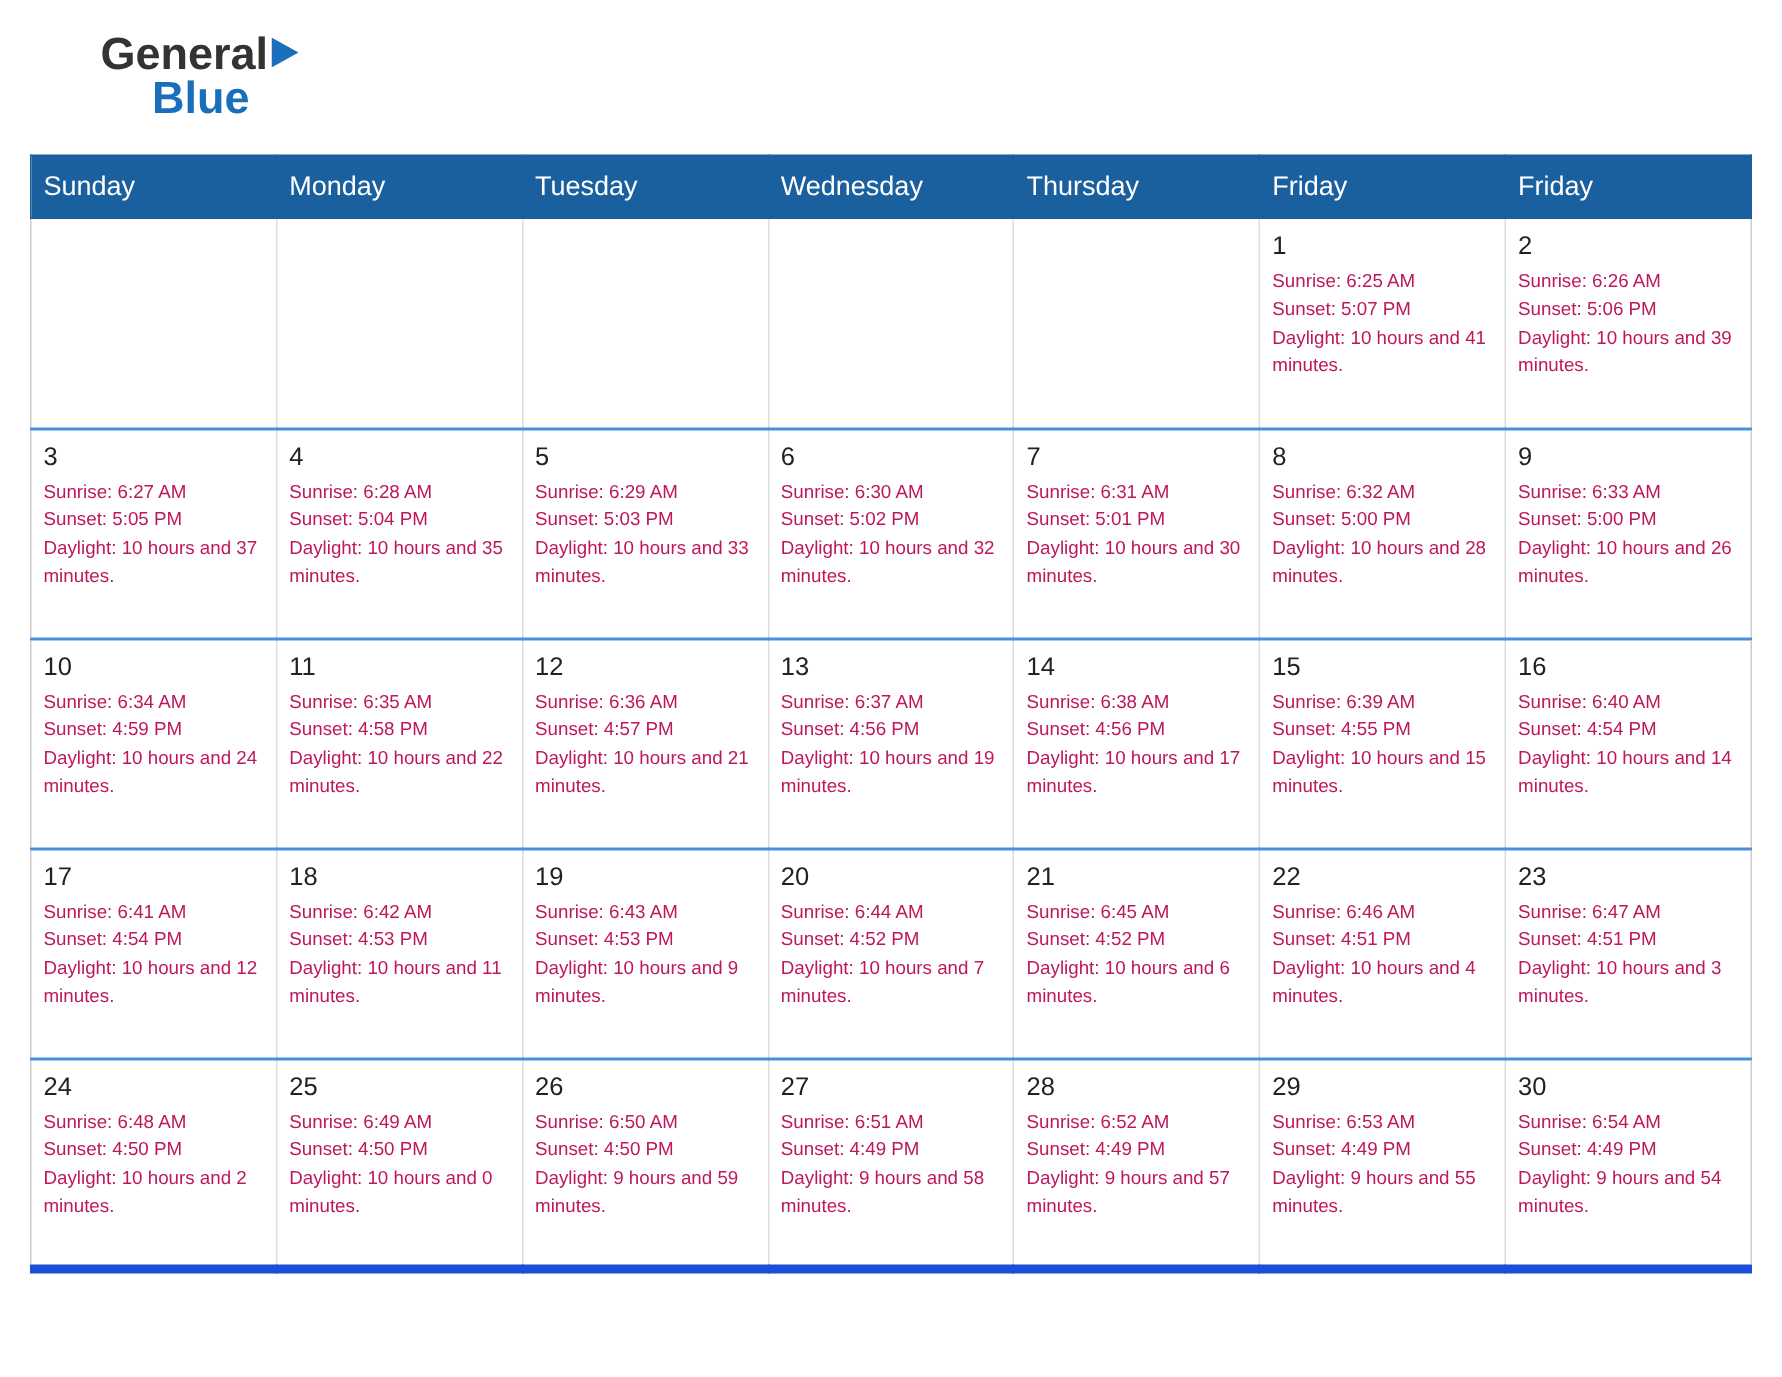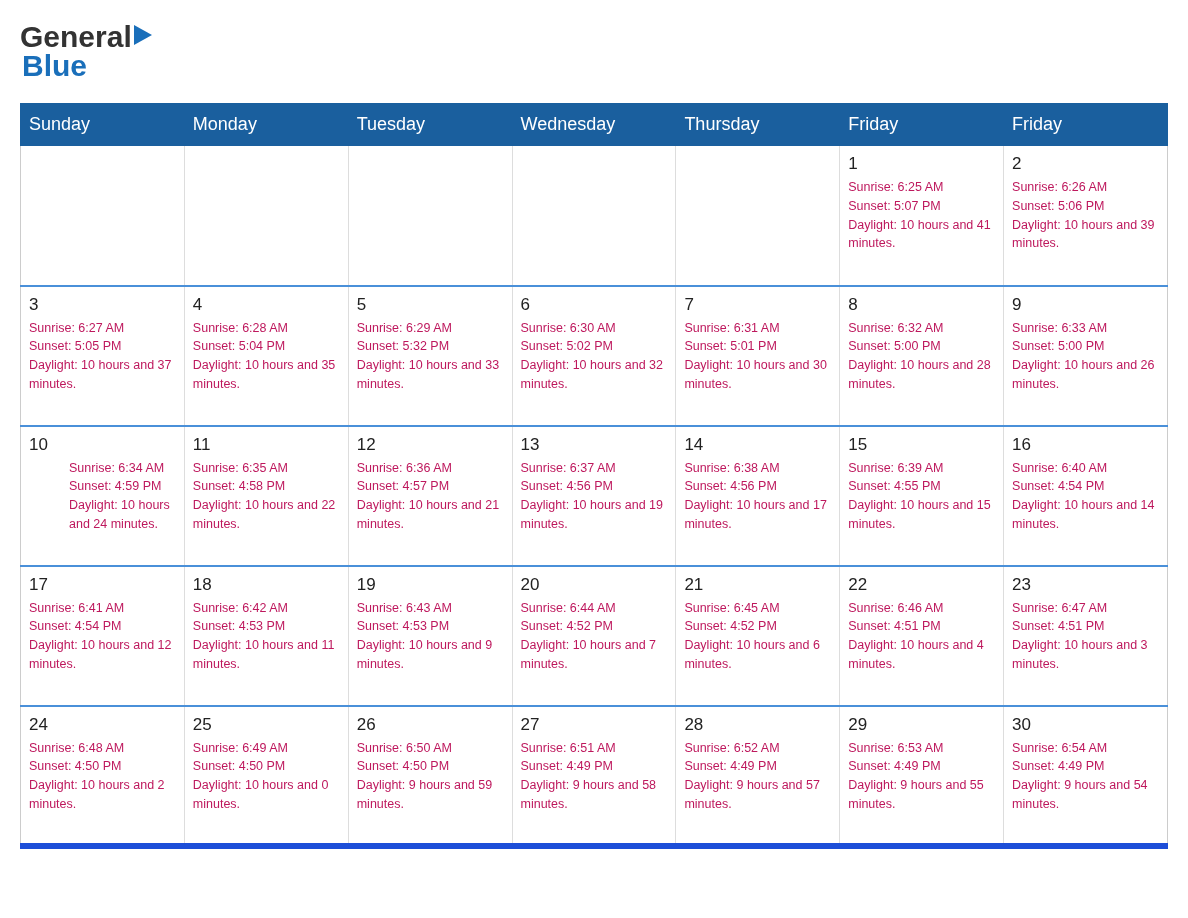--- a/index.html
+++ b/index.html
@@ -12,21 +12,22 @@
     }
     .header {
       display: flex;
       justify-content: space-between;
       align-items: flex-start;
       margin-bottom: 20px;
     }
     .logo {
       display: flex;
       flex-direction: column;
-      align-items: flex-start;
+      align-items: center;
+      margin-left: 47px;
     }
     .title-section {
       text-align: right;
     }
     .calendar-title {
       font-size: 52px;
       font-weight: 300;
       color: #222;
       letter-spacing: -1px;
     }
@@ -166,21 +167,21 @@
         </td>
         <td>
           <span class="day-number">4</span>
           <div class="day-info" style="white-space: pre-line;">Sunrise: 6:28 AM
 Sunset: 5:04 PM
 Daylight: 10 hours and 35 minutes.</div>
         </td>
         <td>
           <span class="day-number">5</span>
           <div class="day-info" style="white-space: pre-line;">Sunrise: 6:29 AM
-Sunset: 5:32 PM
+Sunset: 5:03 PM
 Daylight: 10 hours and 33 minutes.</div>
         </td>
         <td>
           <span class="day-number">6</span>
           <div class="day-info" style="white-space: pre-line;">Sunrise: 6:30 AM
 Sunset: 5:02 PM
 Daylight: 10 hours and 32 minutes.</div>
         </td>
         <td>
           <span class="day-number">7</span>
@@ -197,21 +198,21 @@
         <td>
           <span class="day-number">9</span>
           <div class="day-info" style="white-space: pre-line;">Sunrise: 6:33 AM
 Sunset: 5:00 PM
 Daylight: 10 hours and 26 minutes.</div>
         </td>
       </tr>
       <tr>
         <td>
           <span class="day-number">10</span>
-          <div class="day-info" style="white-space: pre-line; margin-left: 40px;">Sunrise: 6:34 AM
+          <div class="day-info" style="white-space: pre-line;">Sunrise: 6:34 AM
 Sunset: 4:59 PM
 Daylight: 10 hours and 24 minutes.</div>
         </td>
         <td>
           <span class="day-number">11</span>
           <div class="day-info" style="white-space: pre-line;">Sunrise: 6:35 AM
 Sunset: 4:58 PM
 Daylight: 10 hours and 22 minutes.</div>
         </td>
         <td>

